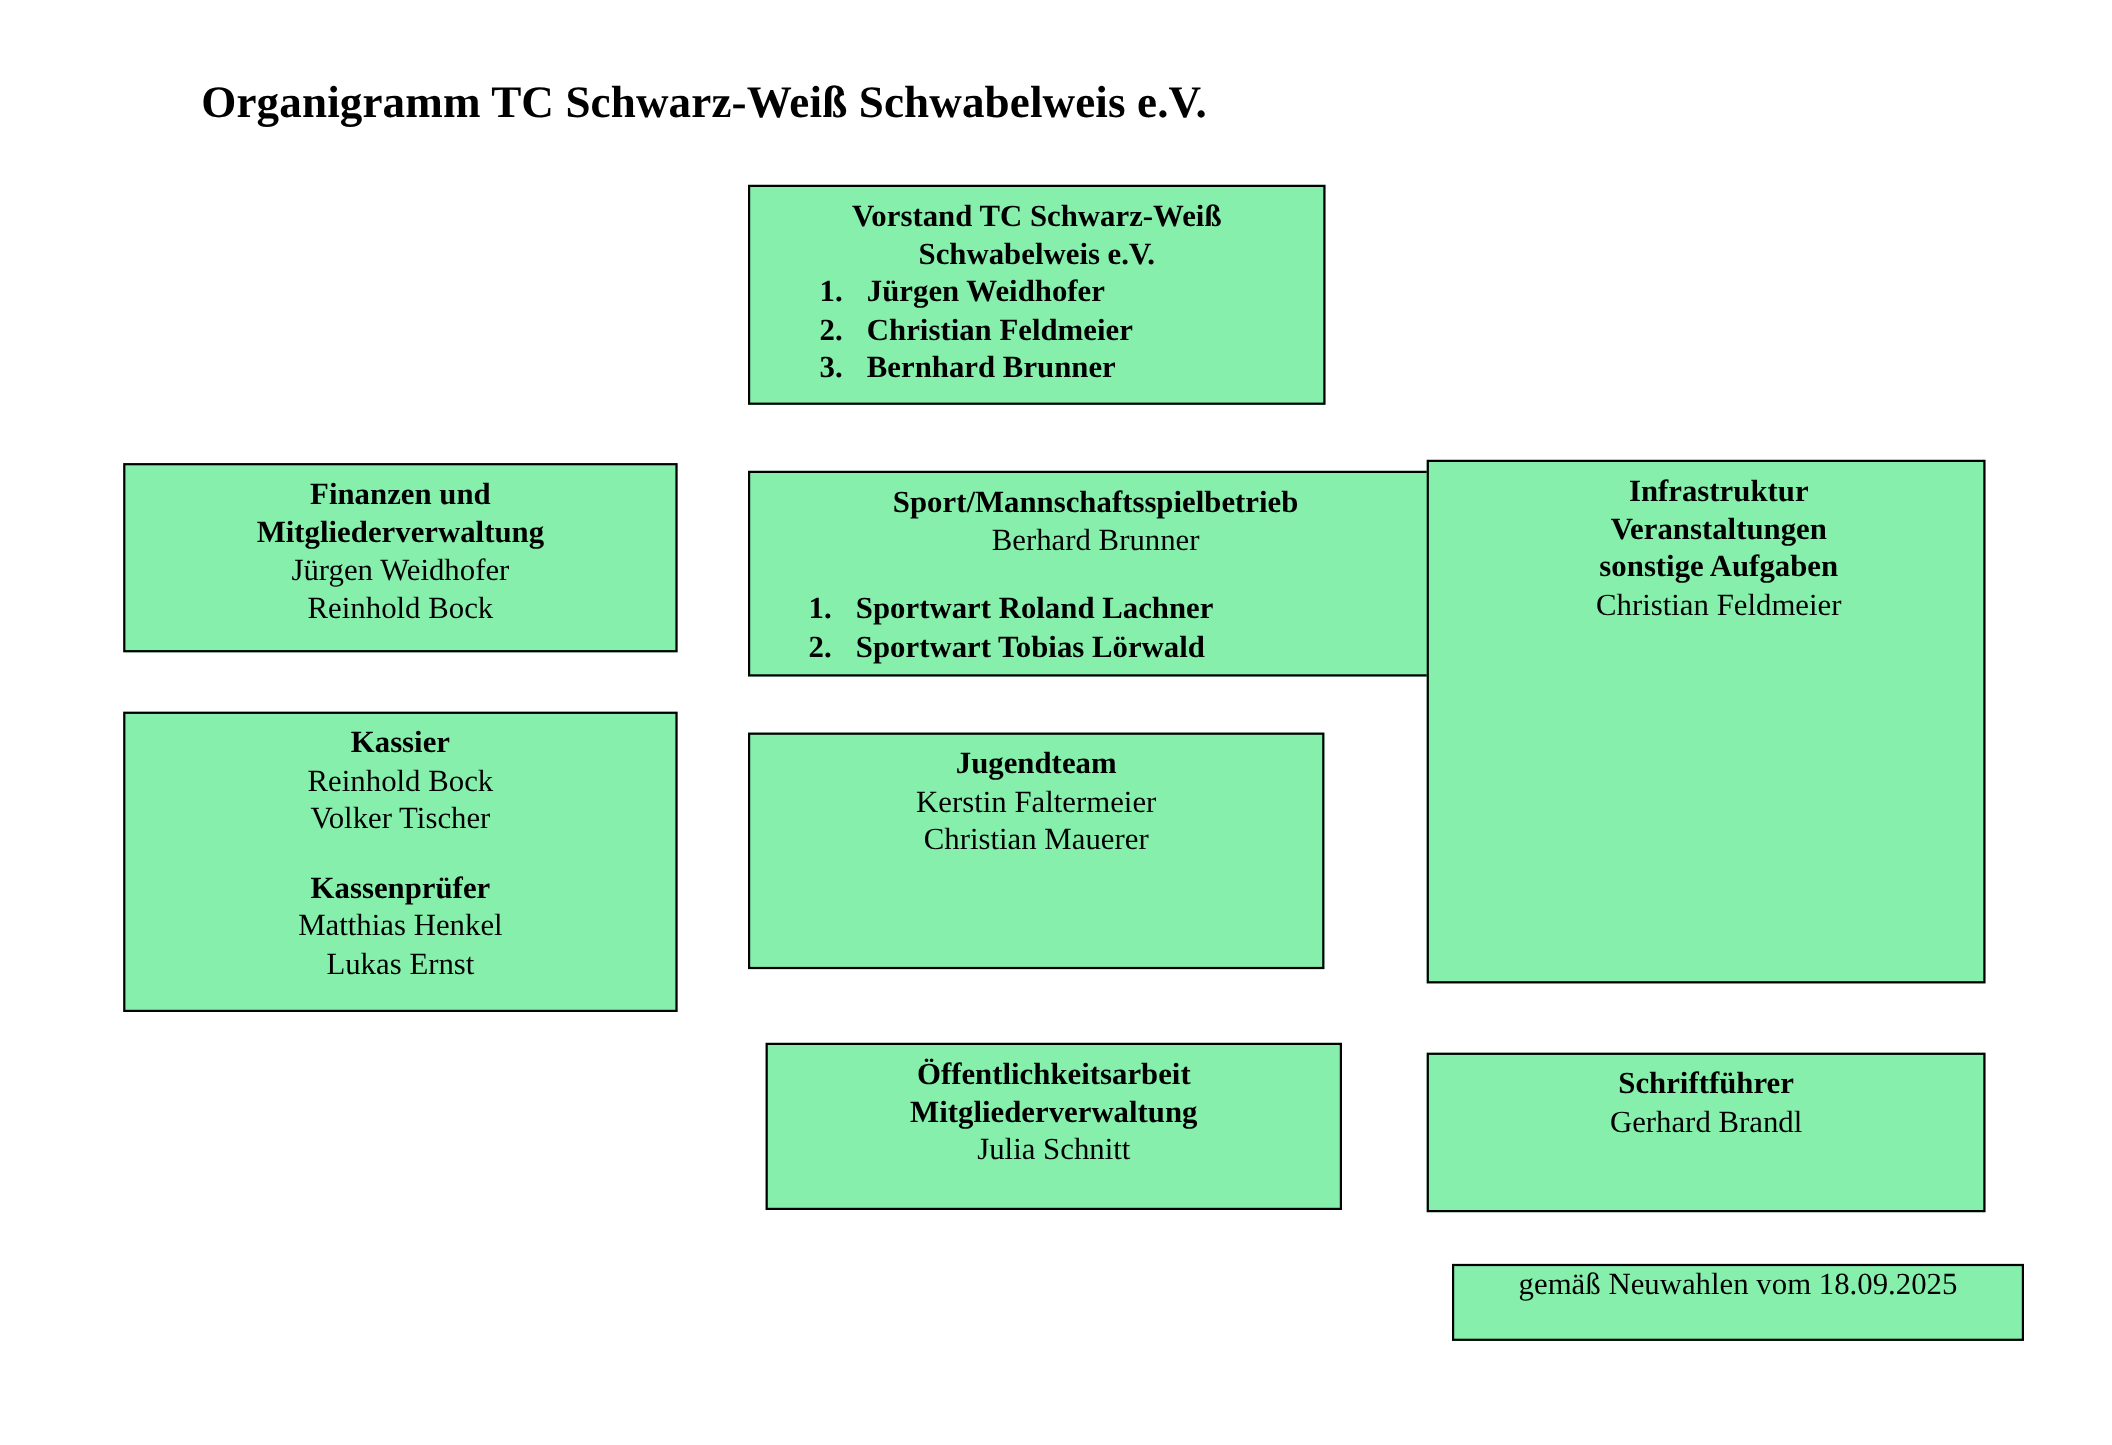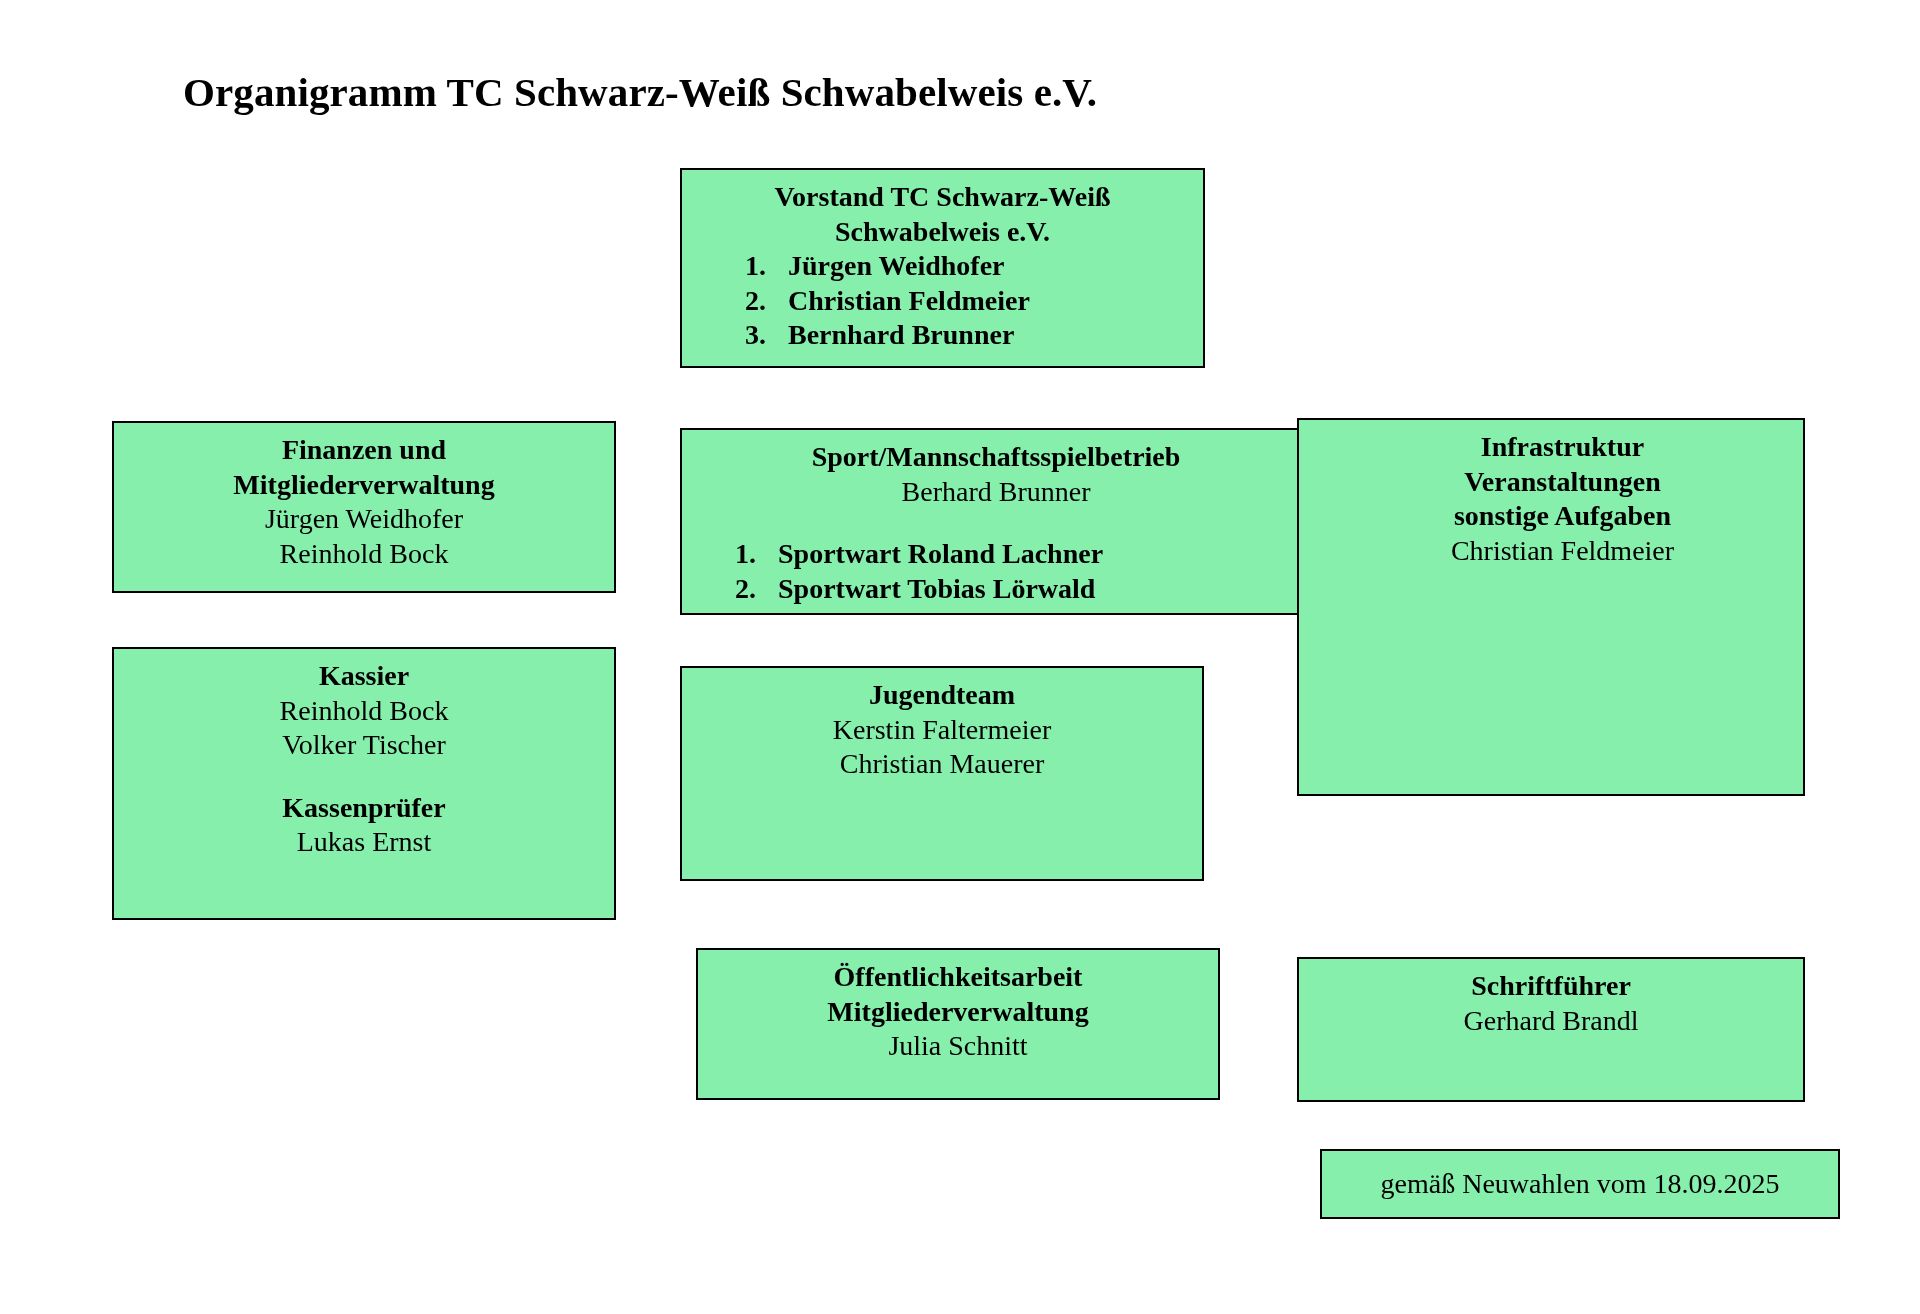--- a/index.html
+++ b/index.html
@@ -82,32 +82,32 @@
 
   
   #box-vorstand   { left: 680px;  top: 168px;  width: 525px;  height: 200px; }
   #box-vorstand .olist { margin-left: 62px; }
 
   #box-finanzen   { left: 112px;  top: 421px;  width: 504px;  height: 172px; }
 
   #box-sport      { left: 680px;  top: 428px;  width: 632px;  height: 187px; }
   #box-sport .olist { margin-left: 52px; }
 
-  #box-infra      { left: 1297px; top: 418px;  width: 508px;  height: 378px; padding-left: 23px; }
+  #box-infra      { left: 1297px; top: 418px;  width: 508px;  height: 476px; padding-left: 23px; }
 
   #box-kassier    { left: 112px;  top: 647px;  width: 504px;  height: 273px; }
 
   #box-jugend     { left: 680px;  top: 666px;  width: 524px;  height: 215px; }
 
   #box-oeffent    { left: 696px;  top: 948px;  width: 524px;  height: 152px; }
 
   #box-schrift    { left: 1297px; top: 957px;  width: 508px;  height: 145px; }
 
   #box-footer     { left: 1320px; top: 1149px; width: 520px;  height: 70px;
-                    padding-top: 0; display: flex; align-items: center;
+                    padding-top: 0; display: flex; 
                     justify-content: center; }
   #box-footer .nm { font-size: 28px; }
 </style>
 </head>
 <body>
 
 <div id="canvas">
 
   <div class="page-title">Organigramm TC Schwarz-Weiß Schwabelweis e.V.</div>
 
@@ -144,20 +144,21 @@
     <span class="hd">sonstige Aufgaben</span>
     <span class="nm">Christian Feldmeier</span>
   </div>
 
   <div class="box" id="box-kassier">
     <span class="hd">Kassier</span>
     <span class="nm">Reinhold Bock</span>
     <span class="nm">Volker Tischer</span>
     <span class="spacer"></span>
     <span class="hd">Kassenprüfer</span>
+    <span class="nm">Matthias Henkel</span>
     <span class="nm">Lukas Ernst</span>
   </div>
 
   <div class="box" id="box-jugend">
     <span class="hd">Jugendteam</span>
     <span class="nm">Kerstin Faltermeier</span>
     <span class="nm">Christian Mauerer</span>
   </div>
 
   <div class="box" id="box-oeffent">

